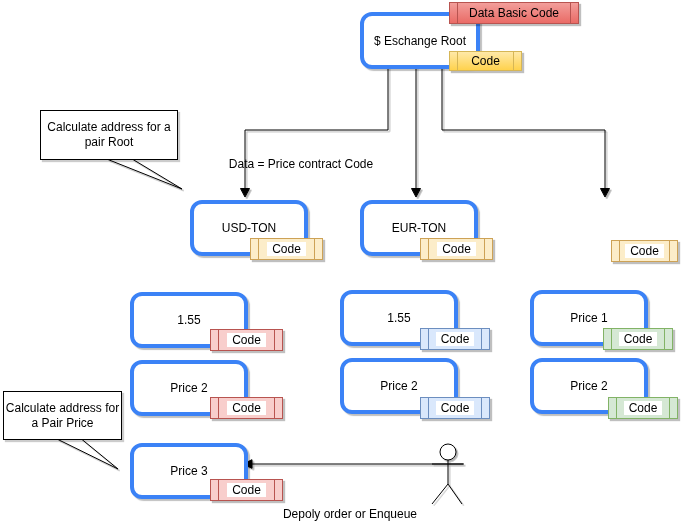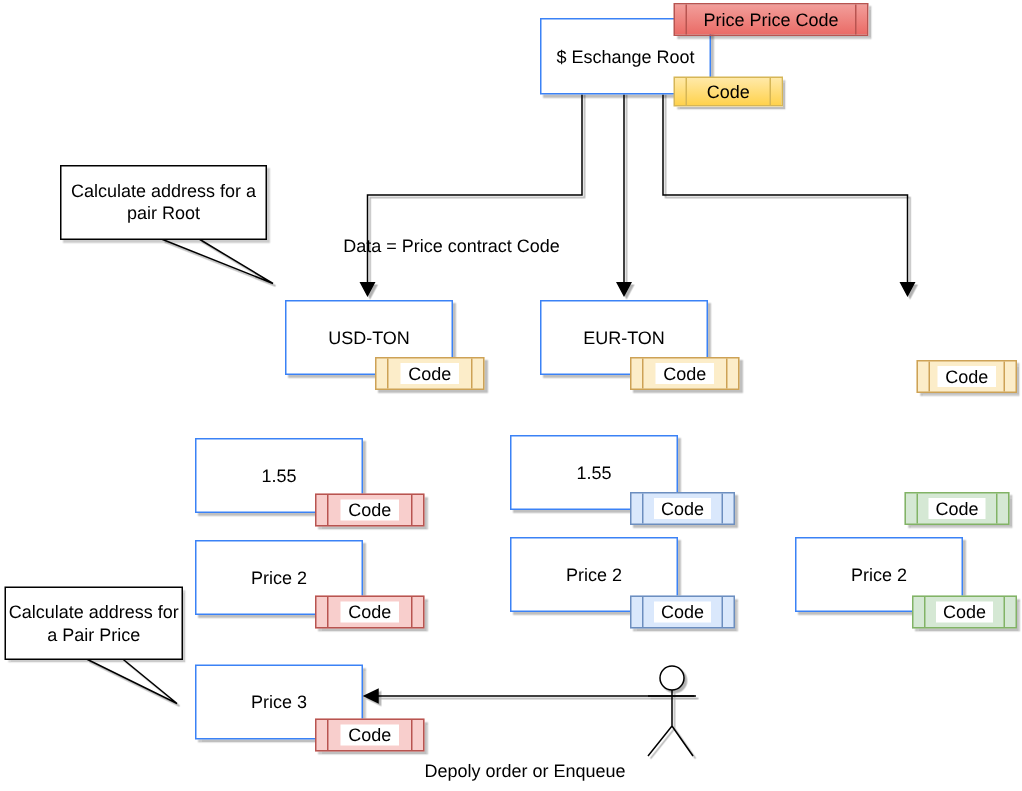--- a/index.html
+++ b/index.html
@@ -2,21 +2,21 @@
 <html style="--red-header-top: #f29e9a; --red-header-fill: #ea6b66; --red-fill: #f8cecc; --red-stroke: #b85450; --gold-top: #ffe9a8; --gold-fill: #ffd24d; --gold-stroke: #d6b656; --cream-fill: #fcedc9; --cream-stroke: #cda256; --blue-fill: #dae8fc; --blue-stroke: #6c8ebf; --green-fill: #d5e8d4; --green-stroke: #82b366;"><head>
 <meta charset="utf-8">
 <style>
   html,body{margin:0;padding:0;background:#fff;}
   #canvas{
     position:relative;width:681px;height:527px;background:#fff;overflow:hidden;
     font-family:"Liberation Sans","DejaVu Sans",sans-serif;font-size:12px;color:#000;
   }
   #wires{position:absolute;left:0;top:0;width:681px;height:527px;}
   .node{
-    position:absolute;border:1px solid #3b82f6;border-radius:0;background:#fff;
+    position:absolute;border:4px solid #3b82f6;border-radius:12px;background:#fff;
     display:flex;align-items:center;justify-content:center;text-align:center;
     box-shadow:2px 2px 1px rgba(0,0,0,0.25);
   }
   .callout{
     position:absolute;border:1px solid #000;background:#fff;
     display:flex;flex-direction:column;align-items:center;justify-content:center;
     text-align:center;line-height:15px;box-shadow:2px 2px 1px rgba(0,0,0,0.2);
   }
   .badge{
     position:absolute;border:1px solid;display:flex;align-items:center;justify-content:center;
@@ -77,21 +77,21 @@
         <circle cx="448" cy="452" r="8" fill="#fff"></circle>
         <path d="M448 460 V484 M432 464 H464 M448 484 L432 504 M448 484 L462 504"></path>
       </g>
     </g>
   </svg>
 
   <div class="node" style="left:360px;top:12px;width:112px;height:49px;">
     <span>$ Eschange Root</span>
   </div>
   <div class="badge redhdr plain" style="left:449px;top:2px;width:130px;height:22px;">
-    <span class="lbl">Price Price Code</span>
+    <span class="lbl">Data Basic Code</span>
   </div>
   <div class="badge gold plain" style="left:449px;top:51px;width:73px;height:20px;">
     <span class="lbl">Code</span>
   </div>
 
   <div class="floatlabel" style="left:225px;top:113px;width:152px;">Data = Price contract Code</div>
 
   <div class="callout" style="left:3px;top:391px;width:117px;height:47px;">
     <span>Calculate address for</span>
     <span>a Pair Price</span>
@@ -147,20 +147,23 @@
     <span class="lbl">Code</span>
   </div>
 
   <div class="node" style="left:340px;top:358px;width:110px;height:48px;">
     <span>Price 2</span>
   </div>
   <div class="badge blue" style="left:420px;top:397px;width:70px;height:22px;">
     <span class="lbl">Code</span>
   </div>
 
+  <div class="node" style="left:530px;top:290px;width:110px;height:48px;">
+    <span>Price 1</span>
+  </div>
   <div class="badge green" style="left:603px;top:328px;width:70px;height:22px;">
     <span class="lbl">Code</span>
   </div>
 
   <div class="node" style="left:530px;top:358px;width:110px;height:48px;">
     <span>Price 2</span>
   </div>
   <div class="badge green" style="left:608px;top:397px;width:70px;height:22px;">
     <span class="lbl">Code</span>
   </div>

